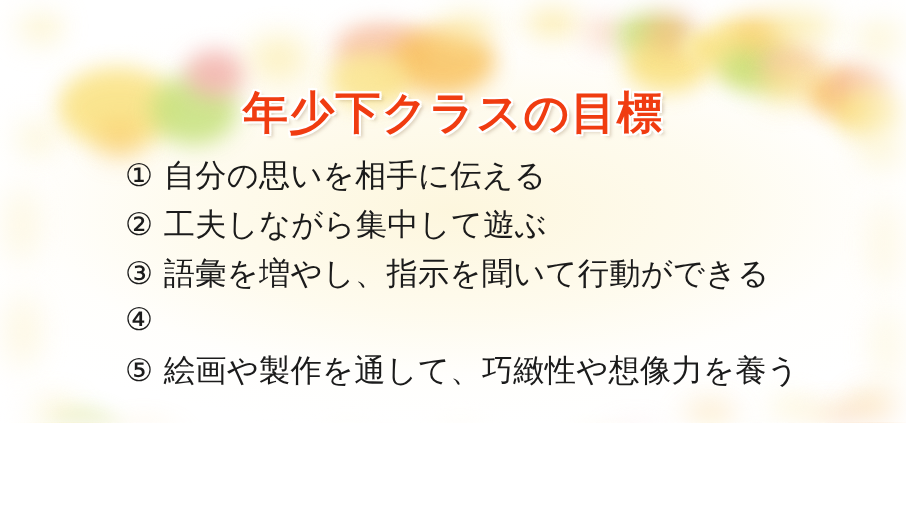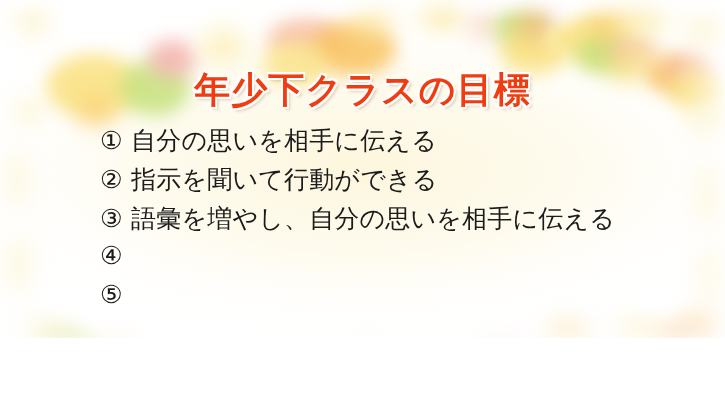--- a/index.html
+++ b/index.html
@@ -197,28 +197,29 @@
 
     <div class="slide-title">年少下クラスの目標</div>
 
     <ul class="goal-list">
         <li class="goal-item">
           <span class="goal-marker">①</span>
           <span class="goal-text">自分の思いを相手に伝える</span>
         </li>
         <li class="goal-item">
           <span class="goal-marker">②</span>
-          <span class="goal-text">指示を聞いて行動ができる</span>
+          <span class="goal-text">工夫しながら集中して遊ぶ</span>
         </li>
         <li class="goal-item">
           <span class="goal-marker">③</span>
-          <span class="goal-text">語彙を増やし、自分の思いを相手に伝える</span>
+          <span class="goal-text">語彙を増やし、指示を聞いて行動ができる</span>
         </li>
         <li class="goal-item">
           <span class="goal-marker">④</span>
         </li>
         <li class="goal-item">
           <span class="goal-marker">⑤</span>
+          <span class="goal-text">絵画や製作を通して、巧緻性や想像力を養う</span>
         </li>
       </ul>
 
   </div>
 </div>
 
 </body></html>

